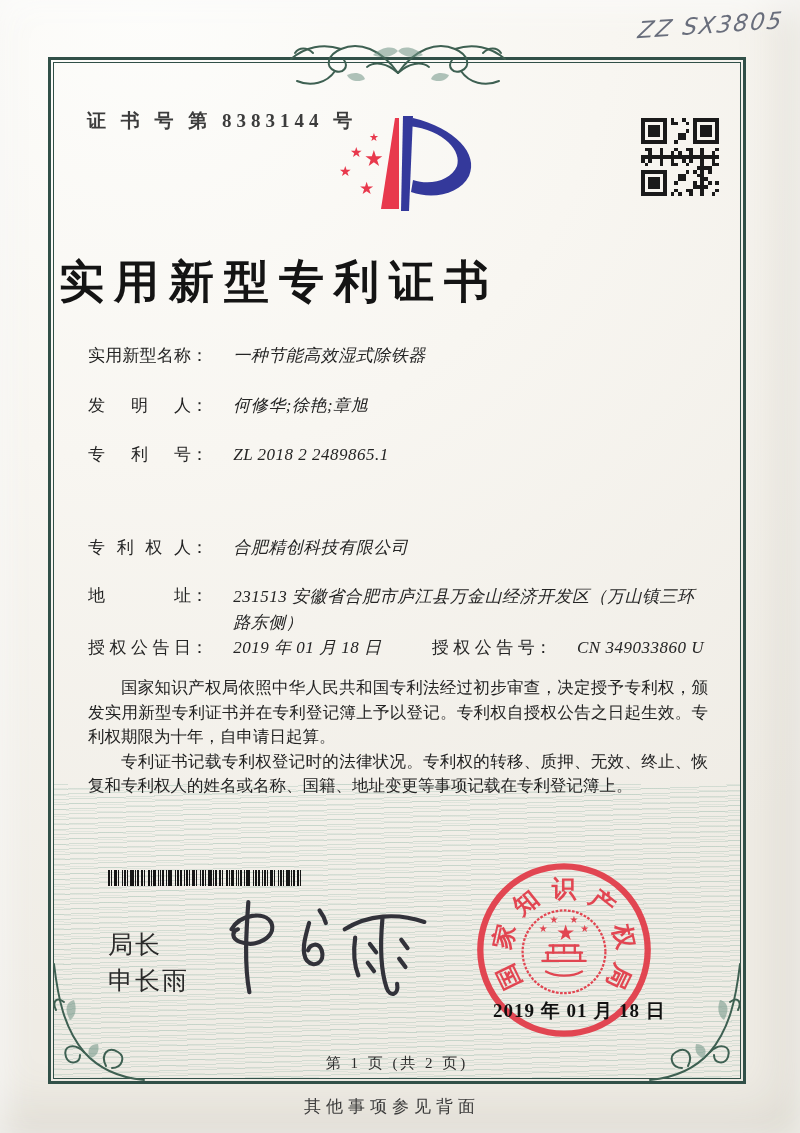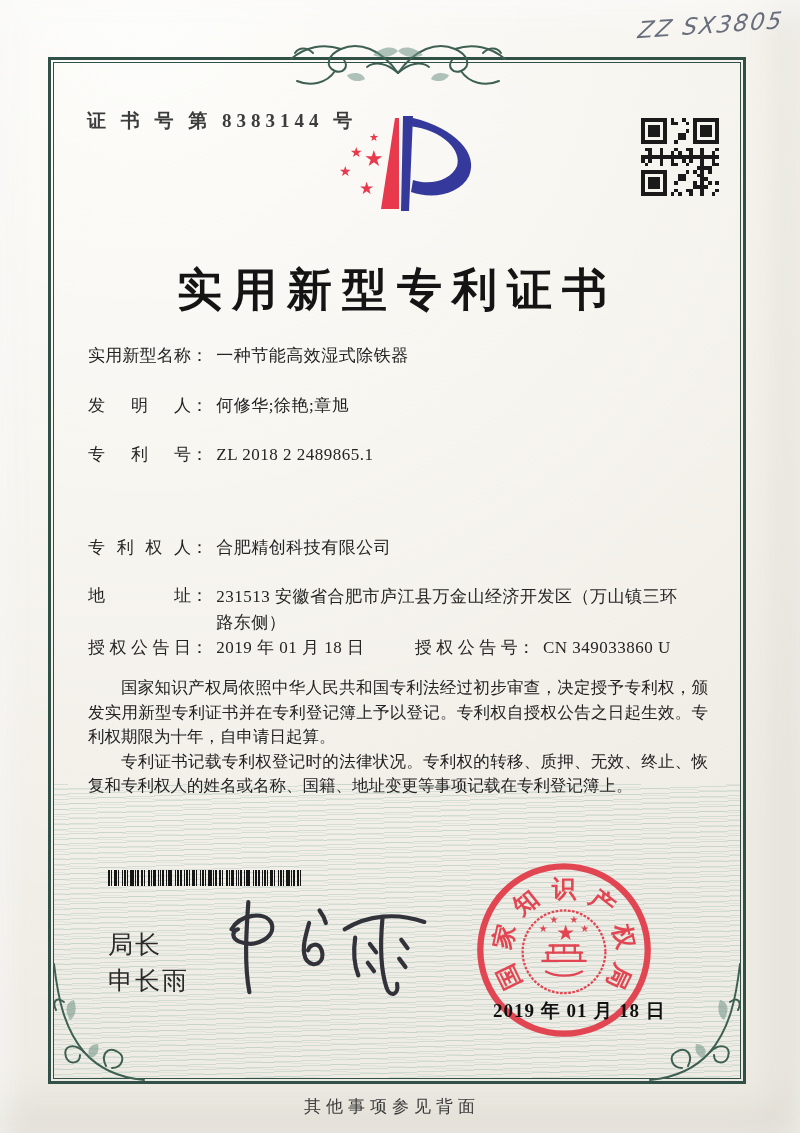--- a/index.html
+++ b/index.html
@@ -10,25 +10,25 @@
   .frame{position:absolute;left:48px;top:57px;width:692px;height:1021px;border:3px solid var(--border-green,#315048);}
   .frame::before{content:"";position:absolute;inset:2px;border:1px solid var(--border-green,#315048);pointer-events:none;}
   .guilloche{position:absolute;left:3px;right:3px;top:724px;bottom:3px;
     background:repeating-linear-gradient(178deg, rgba(125,170,152,.26) 0 1px, rgba(255,255,255,0) 1px 5px),
                repeating-linear-gradient(182deg, rgba(125,170,152,.14) 0 1px, rgba(255,255,255,0) 1px 7px);}
   .handwritten{position:absolute;right:16px;top:12px;font-family:"DejaVu Sans",sans-serif;font-style:italic;
     font-size:23px;letter-spacing:2px;color:#5a6070;transform:rotate(-4deg) skewX(-12deg);opacity:.9;}
   .certno{position:absolute;left:36px;top:48px;font-size:19px;letter-spacing:5px;color:#3c3c3c;white-space:nowrap;font-weight:bold;}
   .qr{position:absolute;left:590px;top:58px;width:78px;height:78px;}
   .logo{position:absolute;left:282px;top:54px;width:170px;height:112px;}
-  .title{position:absolute;left:0;right:0;top:184px;margin:16px;text-align:center;font-size:45px;font-weight:600;
+  .title{position:absolute;left:0;right:0;top:184px;margin:8px;font-size:45px;font-weight:600;
     letter-spacing:10px;color:#141414;}
   .frow{position:absolute;left:37px;font-size:17px;color:#242424;white-space:nowrap;}
   .jl{display:inline-block;width:103px;text-align:justify;text-align-last:justify;vertical-align:top;}
-  .fval{margin-left:4px;letter-spacing:.5px;}
+  .fval{margin-left:21px;letter-spacing:.5px;font-style:italic;}
   .addr{white-space:normal;}
   .addr .fval{display:inline-block;width:470px;vertical-align:top;line-height:26px;}
   .glabel2{margin-left:46px;}
   .jl5{width:103px;}
   .paras{position:absolute;left:37px;top:616px;width:620px;font-size:16.5px;line-height:24.5px;text-align:justify;color:#222;}
   .paras p{margin:0;text-indent:2em;}
   .barcode{position:absolute;left:57px;top:810px;width:200px;height:16px;}
   .official{position:absolute;left:57px;top:866px;font-family:"Liberation Sans","DejaVu Sans",sans-serif;
     font-size:25px;font-weight:500;line-height:36px;letter-spacing:2px;color:#2a2a2a;}
   .signature{position:absolute;left:168px;top:826px;width:220px;height:118px;}
@@ -355,16 +355,17 @@
           <path d="M88,95 v8 M112,95 v8 M100,95 v8"></path>
           <path d="M76,112 h48"></path>
           <path d="M82,103 v9 M118,103 v9"></path>
           <path d="M80,124 C90,130 110,130 120,124"></path>
         </g>
       </g>
     </svg>
 
     <div class="sealdate">2019 年 01 月 18 日</div>
 
+    <div class="pageinfo">第 1 页 (共 2 页)</div>
   </div>
 
   <div class="backnote">其他事项参见背面</div>
 </div>
 
 </body></html>

